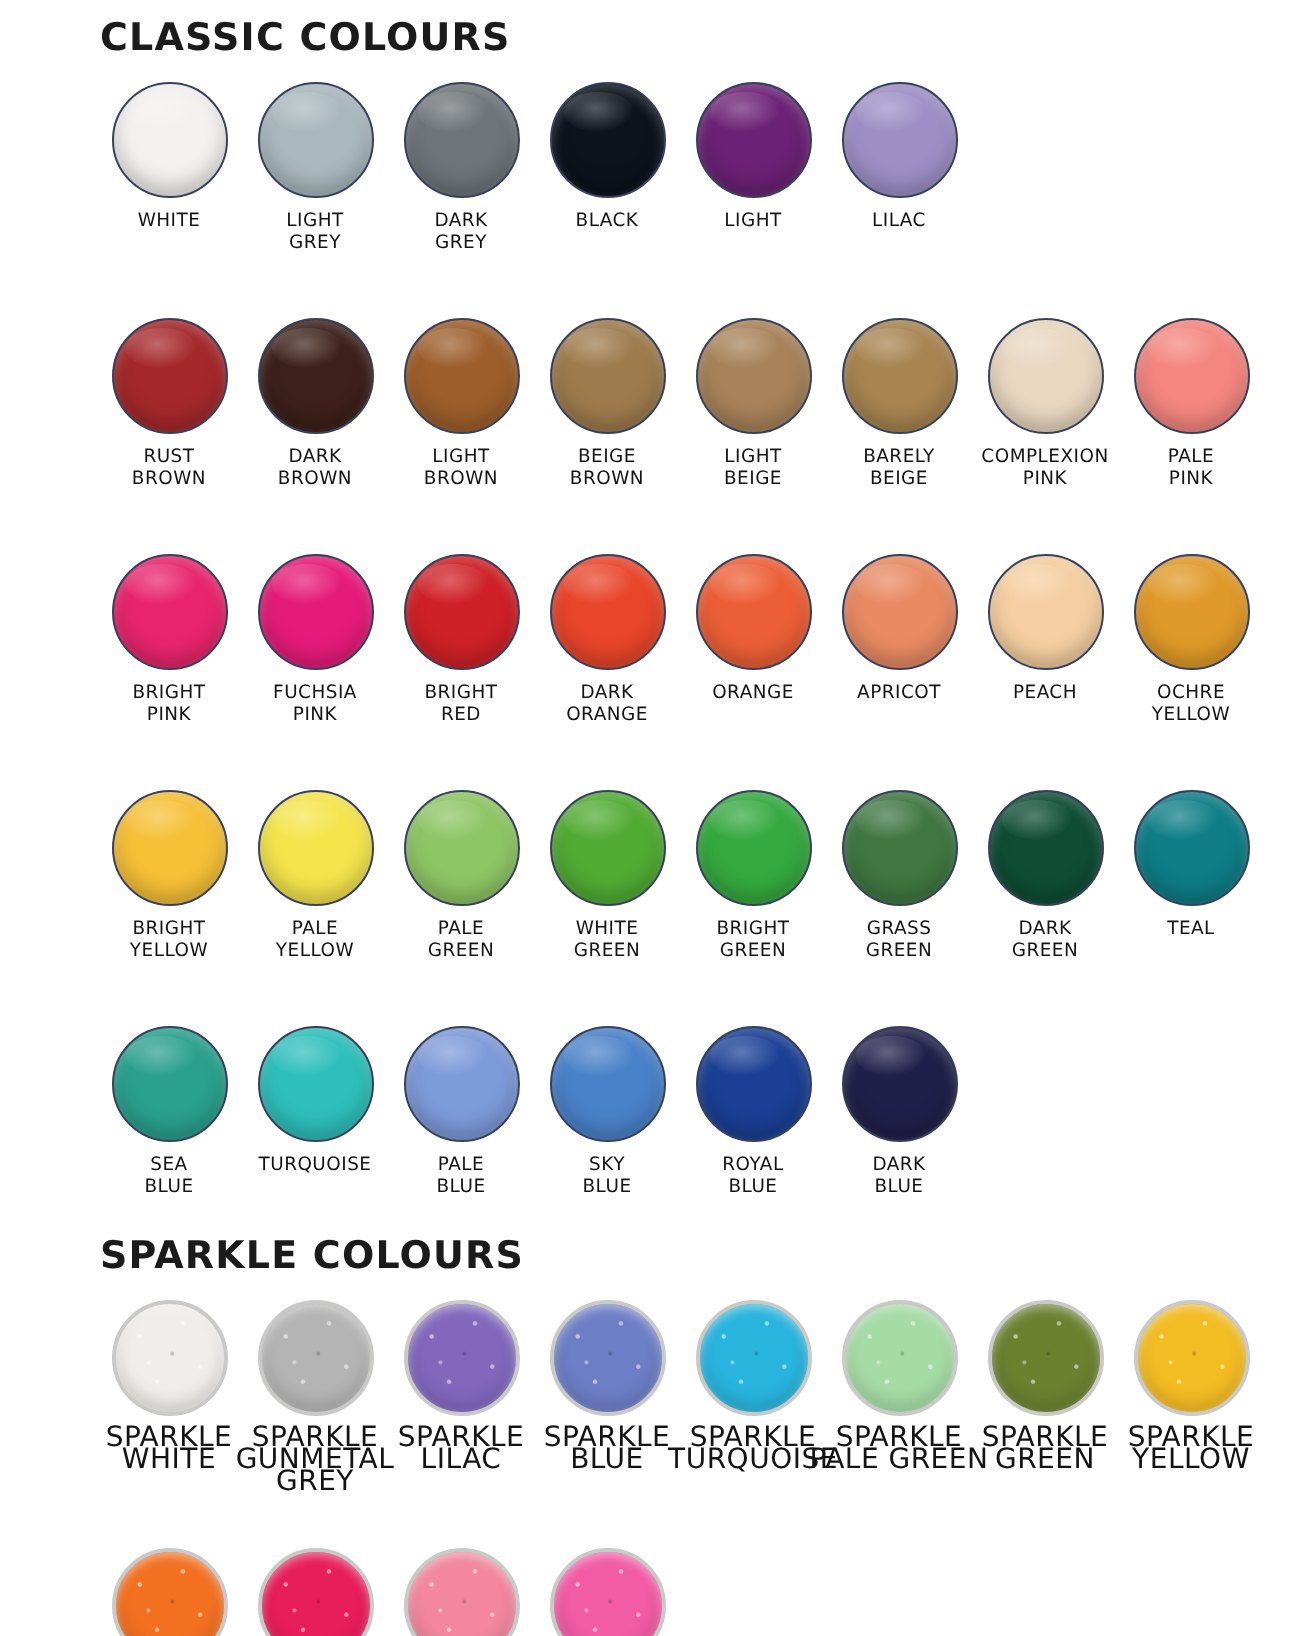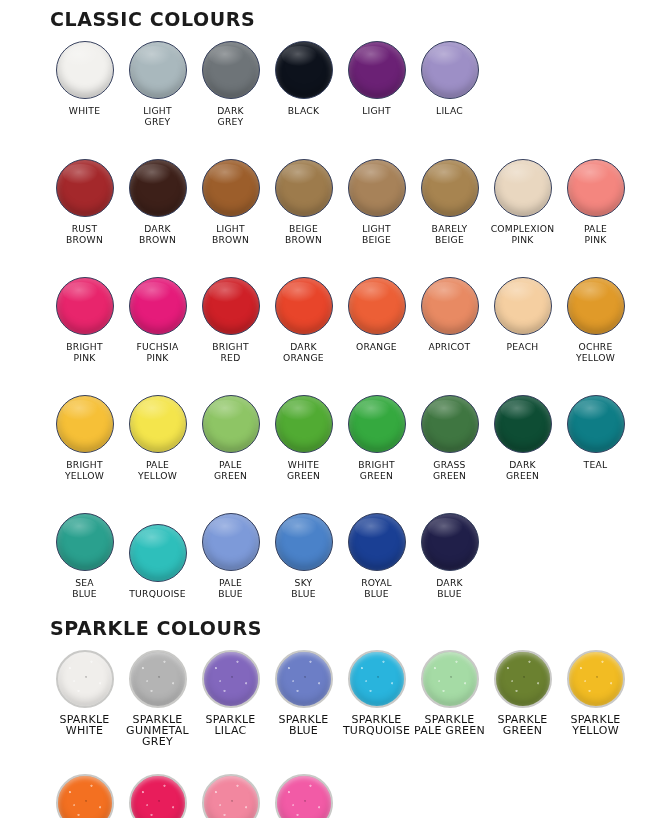--- a/index.html
+++ b/index.html
@@ -88,21 +88,21 @@
     margin-top: 5px;
     font-family: "DejaVu Sans", sans-serif;
     font-size: 9.2px;
     font-weight: normal;
     line-height: 11px;
     letter-spacing: 0.25px;
     text-align: center;
     color: #131313;
     white-space: pre-line;
   }
-  .sparkle .label, .metallic .label { font-size: 11px; }
+  .sparkle .label, .metallic .label { font-size: 14px; }
   .wide .label { width: 92px; }
 </style>
 </head>
 <body>
 
 <div class="page">
   <div id="root">
       <div class="section classic" style="margin-top: 8px;">
         <div class="section-title">CLASSIC COLOURS</div>
         <div class="row" style="margin-top: 10px;">
@@ -308,21 +308,21 @@
             <div class="label">DARK
 GREEN</div>
           </div>
           <div class="swatch">
             <div class="disc-wrap">
               <div class="disc" style="background: rgb(14, 125, 134);"></div>
             </div>
             <div class="label">TEAL</div>
           </div>
         </div>
-        <div class="row" style="margin-top: 31px; align-items: flex-end;">
+        <div class="row" style="margin-top: 31px;">
           <div class="swatch">
             <div class="disc-wrap">
               <div class="disc" style="background: rgb(42, 160, 142);"></div>
             </div>
             <div class="label">SEA
 BLUE</div>
           </div>
           <div class="swatch">
             <div class="disc-wrap">
               <div class="disc" style="background: rgb(46, 191, 187);"></div>

